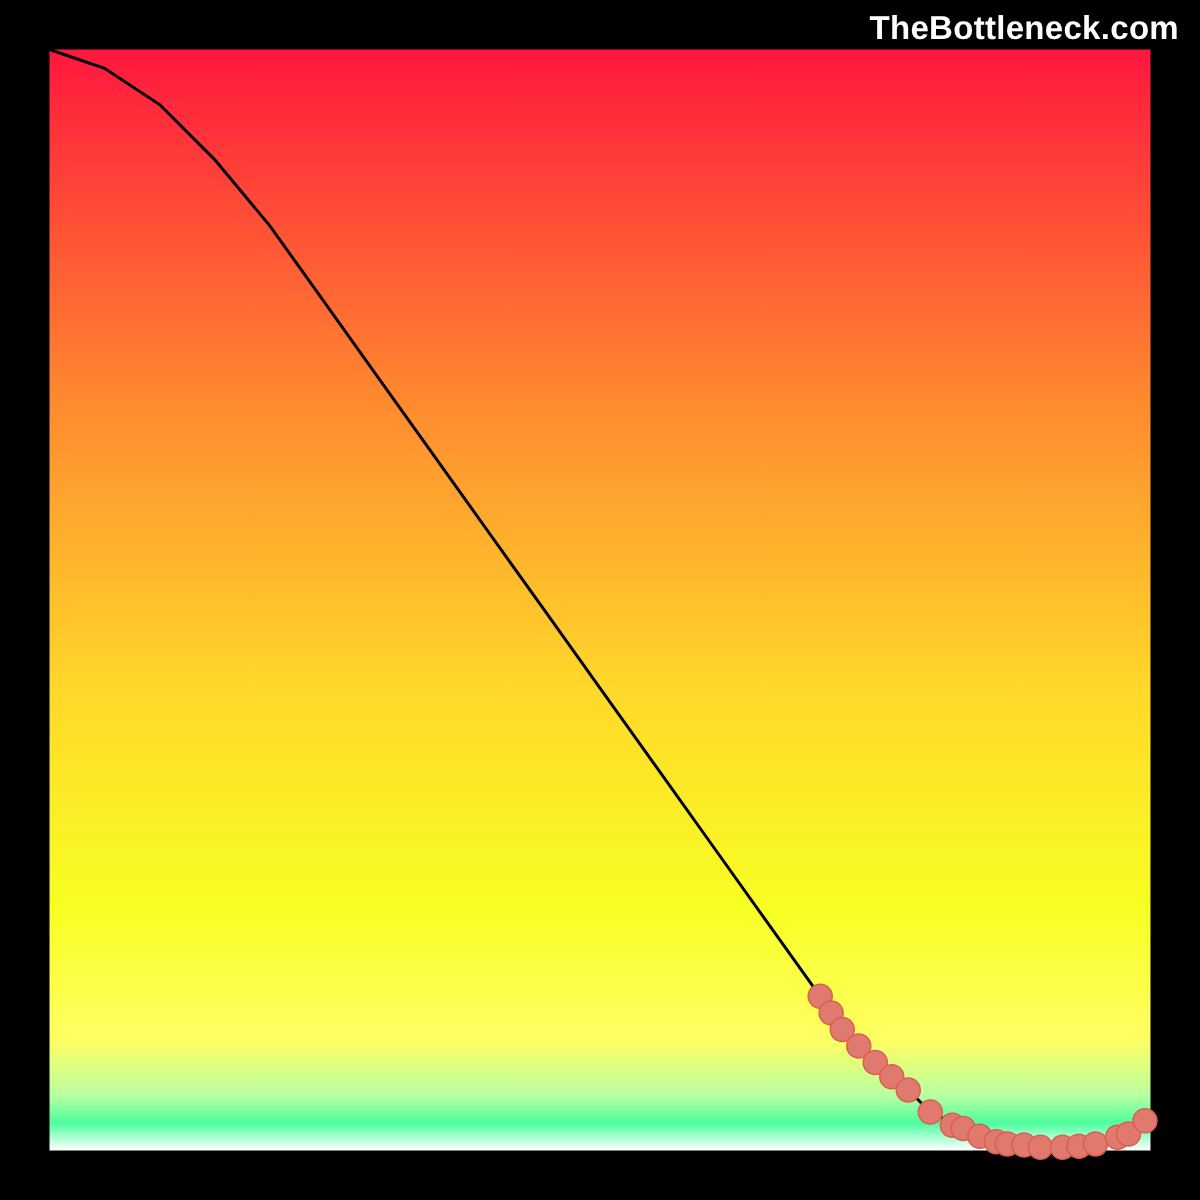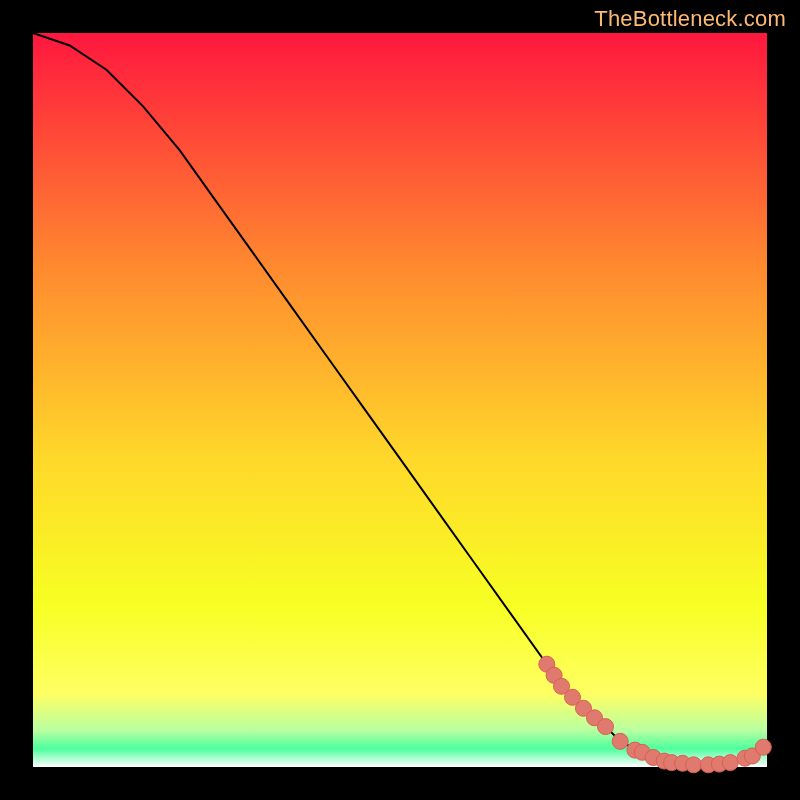--- a/index.html
+++ b/index.html
@@ -14,23 +14,23 @@
   .stage {
     position: relative;
     width: 800px;
     height: 800px;
     background: #000;
   }
   .watermark {
     position: absolute;
     top: 6px;
     right: 14px;
-    color: #fdba74;
+    color: #ffffff;
     font-size: 22px;
-    font-weight: 400;
+    font-weight: 700;
     letter-spacing: 0.2px;
     user-select: none;
   }
   svg {
     position: absolute;
     left: 0;
     top: 0;
   }
 </style>
 </head>

